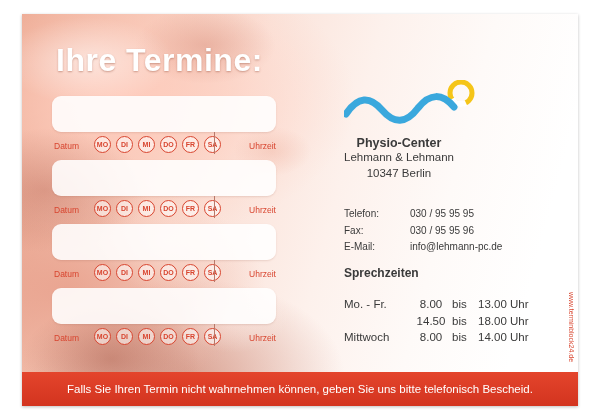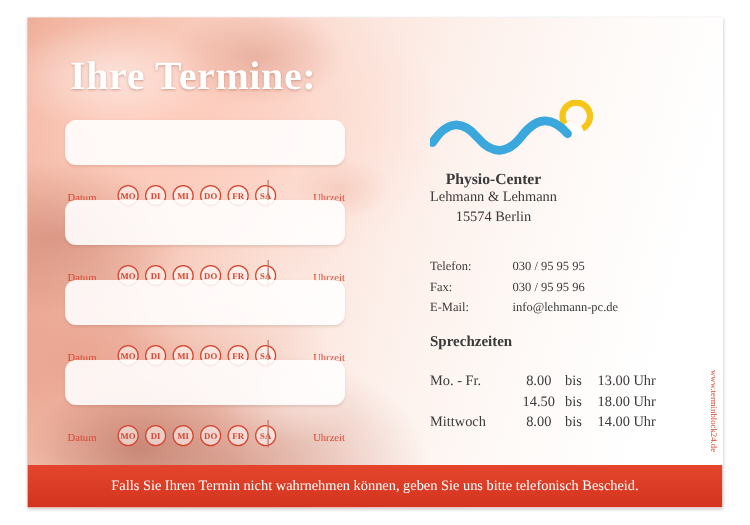--- a/index.html
+++ b/index.html
@@ -13,21 +13,20 @@
     position:absolute;
     left:22px;top:14px;
     width:556px;height:392px;
     background:
       radial-gradient(ellipse 70% 60% at 18% 22%, rgba(255,205,190,0.95) 0%, rgba(250,180,165,0.0) 60%),
       radial-gradient(ellipse 55% 45% at 8% 70%, rgba(232,160,140,0.85) 0%, rgba(232,160,140,0) 65%),
       radial-gradient(ellipse 40% 35% at 30% 92%, rgba(196,120,100,0.6) 0%, rgba(196,120,100,0) 70%),
       linear-gradient(105deg, #e9a48c 0%, #f4c4b2 18%, #fbe3da 38%, #fdf1ec 55%, #fefaf8 72%, #ffffff 88%);
     box-shadow:0 1px 3px rgba(0,0,0,0.25);
     overflow:hidden;
-    font-family:Liberation Serif, serif;
   }
   
   .tex{
     position:absolute;inset:0;
     background:
       radial-gradient(ellipse 22% 16% at 12% 12%, rgba(255,255,255,0.5), rgba(255,255,255,0) 70%),
       radial-gradient(ellipse 18% 14% at 33% 8%, rgba(214,140,120,0.45), rgba(214,140,120,0) 70%),
       radial-gradient(ellipse 26% 22% at 4% 45%, rgba(190,110,92,0.45), rgba(190,110,92,0) 72%),
       radial-gradient(ellipse 20% 18% at 26% 58%, rgba(255,230,220,0.55), rgba(255,230,220,0) 70%),
       radial-gradient(ellipse 22% 20% at 16% 88%, rgba(170,95,78,0.5), rgba(170,95,78,0) 72%),
@@ -45,21 +44,21 @@
   .appt{position:absolute;left:30px;width:224px;}
   .appt .field{
     height:36px;
     background:rgba(255,255,255,0.88);
     border-radius:9px;
     box-shadow:0 1px 2px rgba(150,90,70,0.18);
   }
   .appt .legend{
     position:relative;
     height:20px;
-    margin-top:16px;
+    margin-top:4px;
     font-size:8.5px;color:#d8452f;text-align:right;
   }
   .legend .lbl{position:absolute;top:5px;}
   .legend .lbl.left{left:2px;}
   .legend .lbl.right{right:0px;}
   .legend .days{
     position:absolute;left:42px;top:0;
     display:flex;gap:5px;
   }
   .day{
@@ -176,21 +175,21 @@
     <svg width="150" height="46" viewBox="0 0 150 46">
       <circle cx="117" cy="13" r="11" fill="none" stroke="#f5c518" stroke-width="5"></circle>
       <path d="M108 19 a11 11 0 0 0 14 4" fill="none" stroke="#ffffff" stroke-width="6"></path>
       <path d="M2 34 C14 16, 26 16, 38 30 C50 44, 62 44, 74 28 C86 13, 98 13, 110 27" fill="none" stroke="#3aa8dd" stroke-width="7" stroke-linecap="round"></path>
     </svg>
   </div>
 
   <div class="info" style="top:122px;text-align:center;">
     <div class="org">Physio-Center</div>
     <div class="line">Lehmann &amp; Lehmann</div>
-    <div class="line">15574 Berlin</div>
+    <div class="line">10347 Berlin</div>
   </div>
 
   <div class="info" style="top:192px;">
     <div class="contact-row">
       <div class="k">Telefon:</div>
       <div class="v">030 / 95 95 95</div>
     </div>
     <div class="contact-row">
       <div class="k">Fax:</div>
       <div class="v">030 / 95 95 96</div>

